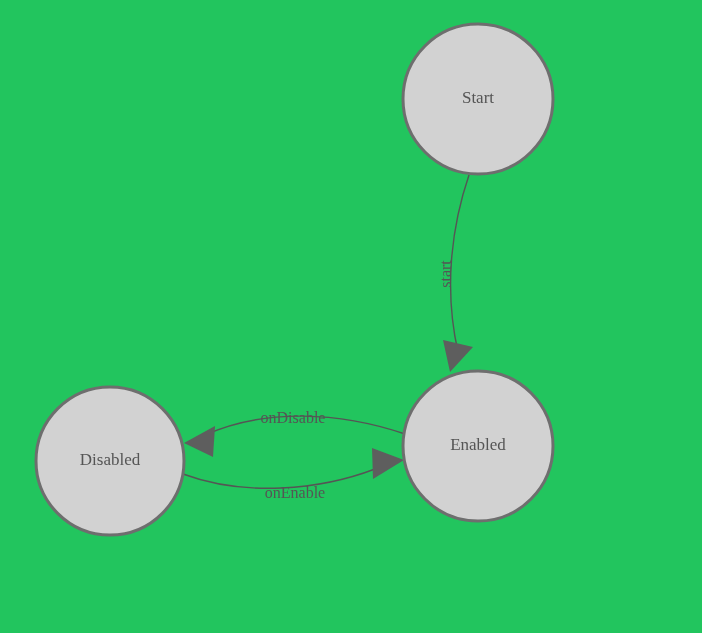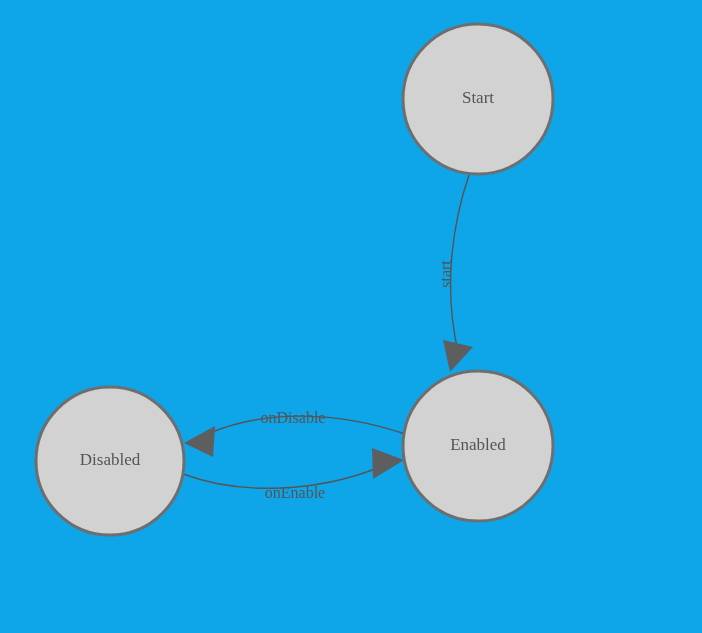--- a/index.html
+++ b/index.html
@@ -10,21 +10,21 @@
   body {
     width: 702px;
     height: 633px;
     overflow: hidden;
     font-family: "Liberation Serif", "DejaVu Serif", serif;
   }
   #diagram-canvas {
     position: relative;
     width: 702px;
     height: 633px;
-    background: #0ea5e9;
+    background: #22c55e;
   }
   #diagram-svg {
     position: absolute;
     top: 0;
     left: 0;
     width: 702px;
     height: 633px;
     display: block;
   }
   .node-circle {

